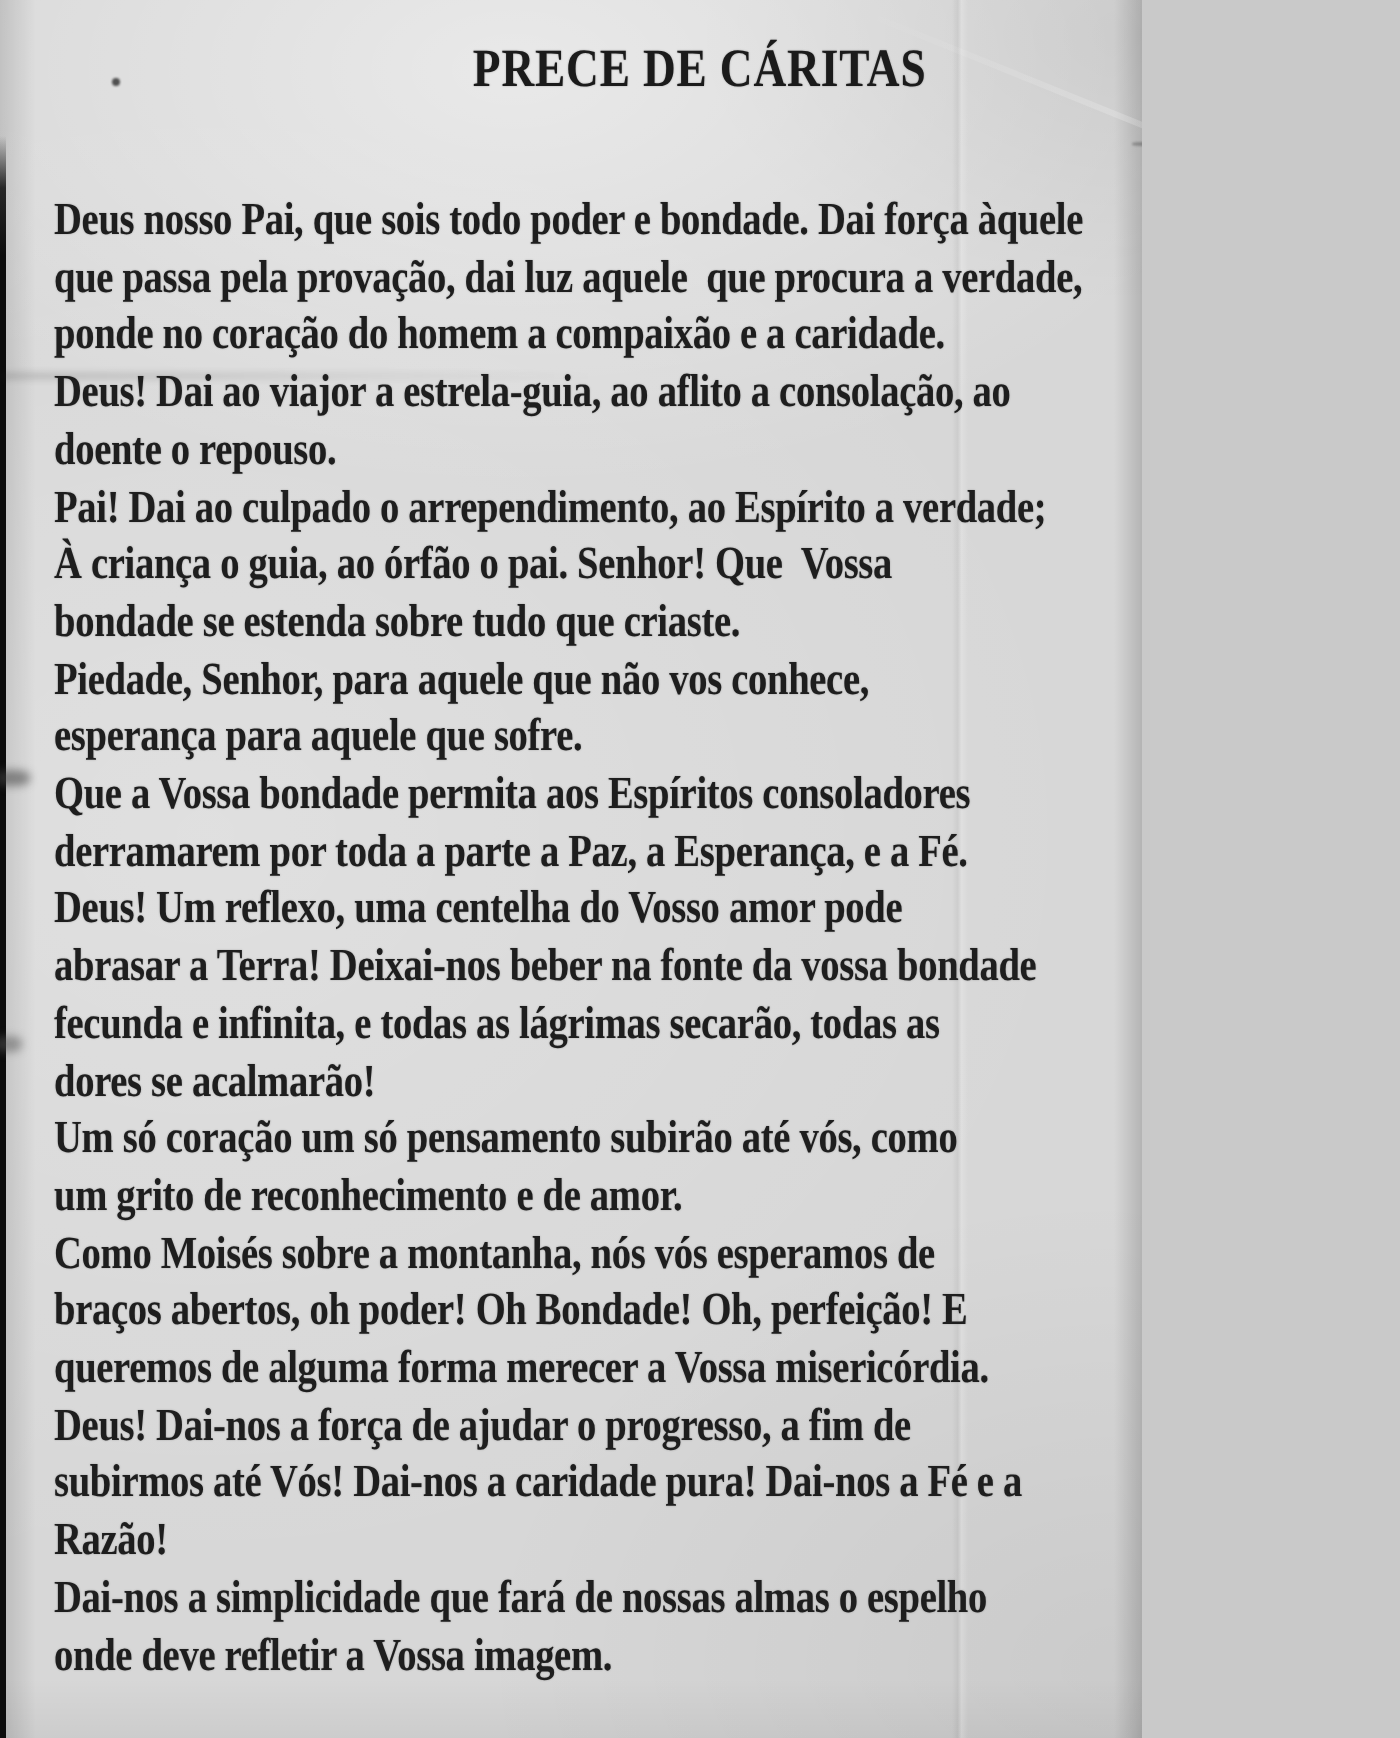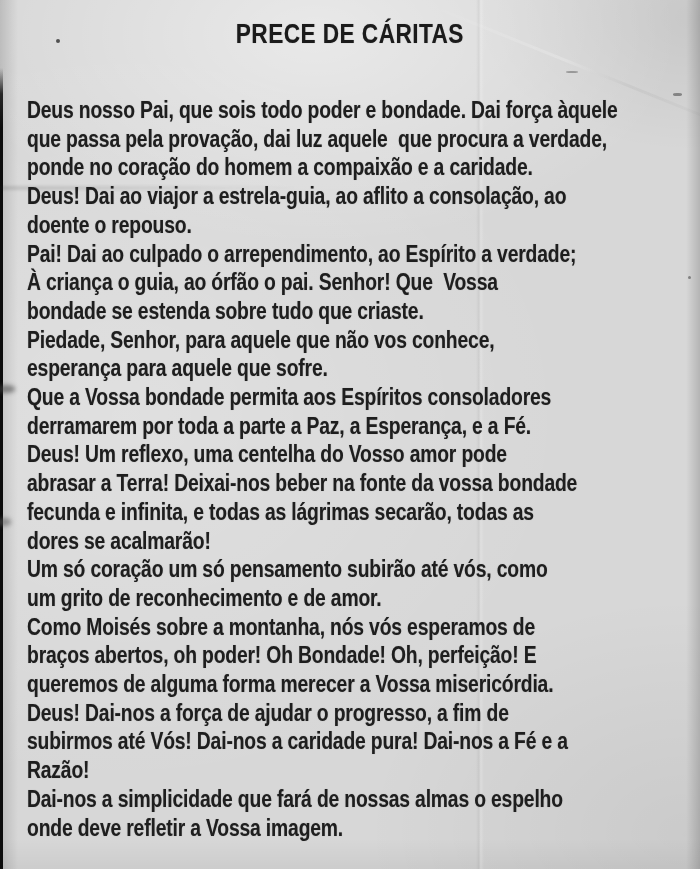--- a/index.html
+++ b/index.html
@@ -2,24 +2,24 @@
 <html><head>
 <meta charset="utf-8">
 <style>
   html, body {
     margin: 0;
     padding: 0;
     background: #c9c9c9;
   }
   .page {
     position: relative;
-    width: 700px;
+    width: 571px;
     height: 869px;
     overflow: hidden;
-    font-family: Liberation Sans, sans-serif;
+    font-family: Liberation Serif, serif;
     font-weight: bold;
     color: #1e1e1e;
     background:
       radial-gradient(ellipse 520px 300px at 45% 4%, rgba(255,255,255,0.45), rgba(255,255,255,0) 70%),
       radial-gradient(ellipse 620px 520px at 18% 48%, rgba(255,255,255,0.22), rgba(255,255,255,0) 72%),
       radial-gradient(ellipse 460px 340px at 98% 96%, rgba(0,0,0,0.06), rgba(0,0,0,0) 70%),
       radial-gradient(ellipse 300px 180px at 100% 2%, rgba(0,0,0,0.07), rgba(0,0,0,0) 75%),
       linear-gradient(to right, rgba(0,0,0,0.14), rgba(0,0,0,0) 18px),
       linear-gradient(to left, rgba(0,0,0,0.16), rgba(0,0,0,0) 14px),
       linear-gradient(to top, rgba(0,0,0,0.05), rgba(0,0,0,0) 30px),

